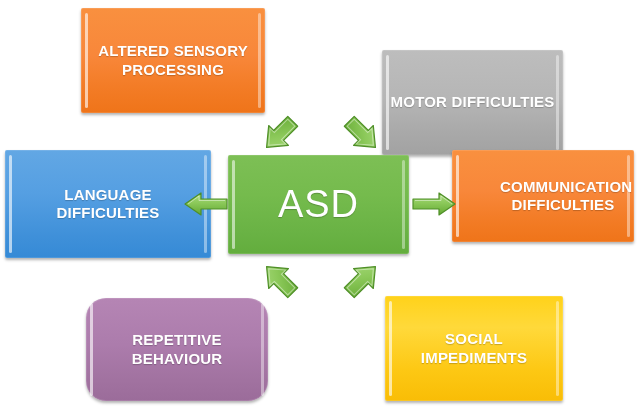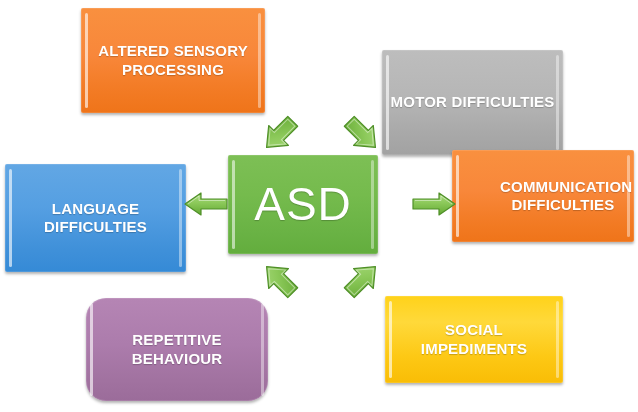--- a/index.html
+++ b/index.html
@@ -78,25 +78,25 @@
   .n-green {
     background: linear-gradient(180deg, #7dbf55 0%, #75bb4d 40%, #69b244 80%, #63ad3d 100%);
     box-shadow: 0 2px 3px rgba(0,0,0,0.30), inset 0 0 0 1px rgba(255,255,255,0.12);
   }
   .n-green::before { background: rgba(255,255,255,0.55); }
   .n-green::after  { background: rgba(255,255,255,0.40); }
 
   
   .b-sensory  { left: 81px;  top: 8px;   width: 184px; height: 105px; font-size: 15px; font-weight: 600; }
   .b-motor    { left: 382px; top: 8px;   width: 181px; height: 105px; font-size: 15px; font-weight: 600; margin-top: 42px; }
-  .b-language { left: 5px;   top: 164px; width: 181px; height: 108px; font-size: 15px; font-weight: 600; }
+  .b-language { left: 5px;   top: 150px; width: 206px; height: 108px; font-size: 15px; font-weight: 600; }
   .b-comm     { left: 452px; top: 150px; width: 182px; height: 92px; font-size: 15px; font-weight: 600; padding-left: 48px; }
   .b-repet    { left: 86px;  top: 298px; width: 182px; height: 103px; font-size: 15px; font-weight: 600; }
-  .b-social   { left: 385px; top: 296px; width: 178px; height: 87px; font-size: 15px; font-weight: 600; padding-left: 8px; }
-  .b-center   { left: 228px; top: 155px; width: 150px; height: 99px;  font-size: 46px; font-weight: 400;
+  .b-social   { left: 385px; top: 296px; width: 178px; height: 105px; font-size: 15px; font-weight: 600; padding-left: 8px; }
+  .b-center   { left: 228px; top: 155px; width: 181px; height: 99px;  font-size: 38px; font-weight: 400;
                 letter-spacing: 1px; }
 
   
   .arrow {
     position: absolute;
     pointer-events: none;
   }
   .arrow svg { display: block; overflow: visible; }
 
   .a-up-left    { left: 258px; top: 112px; }

